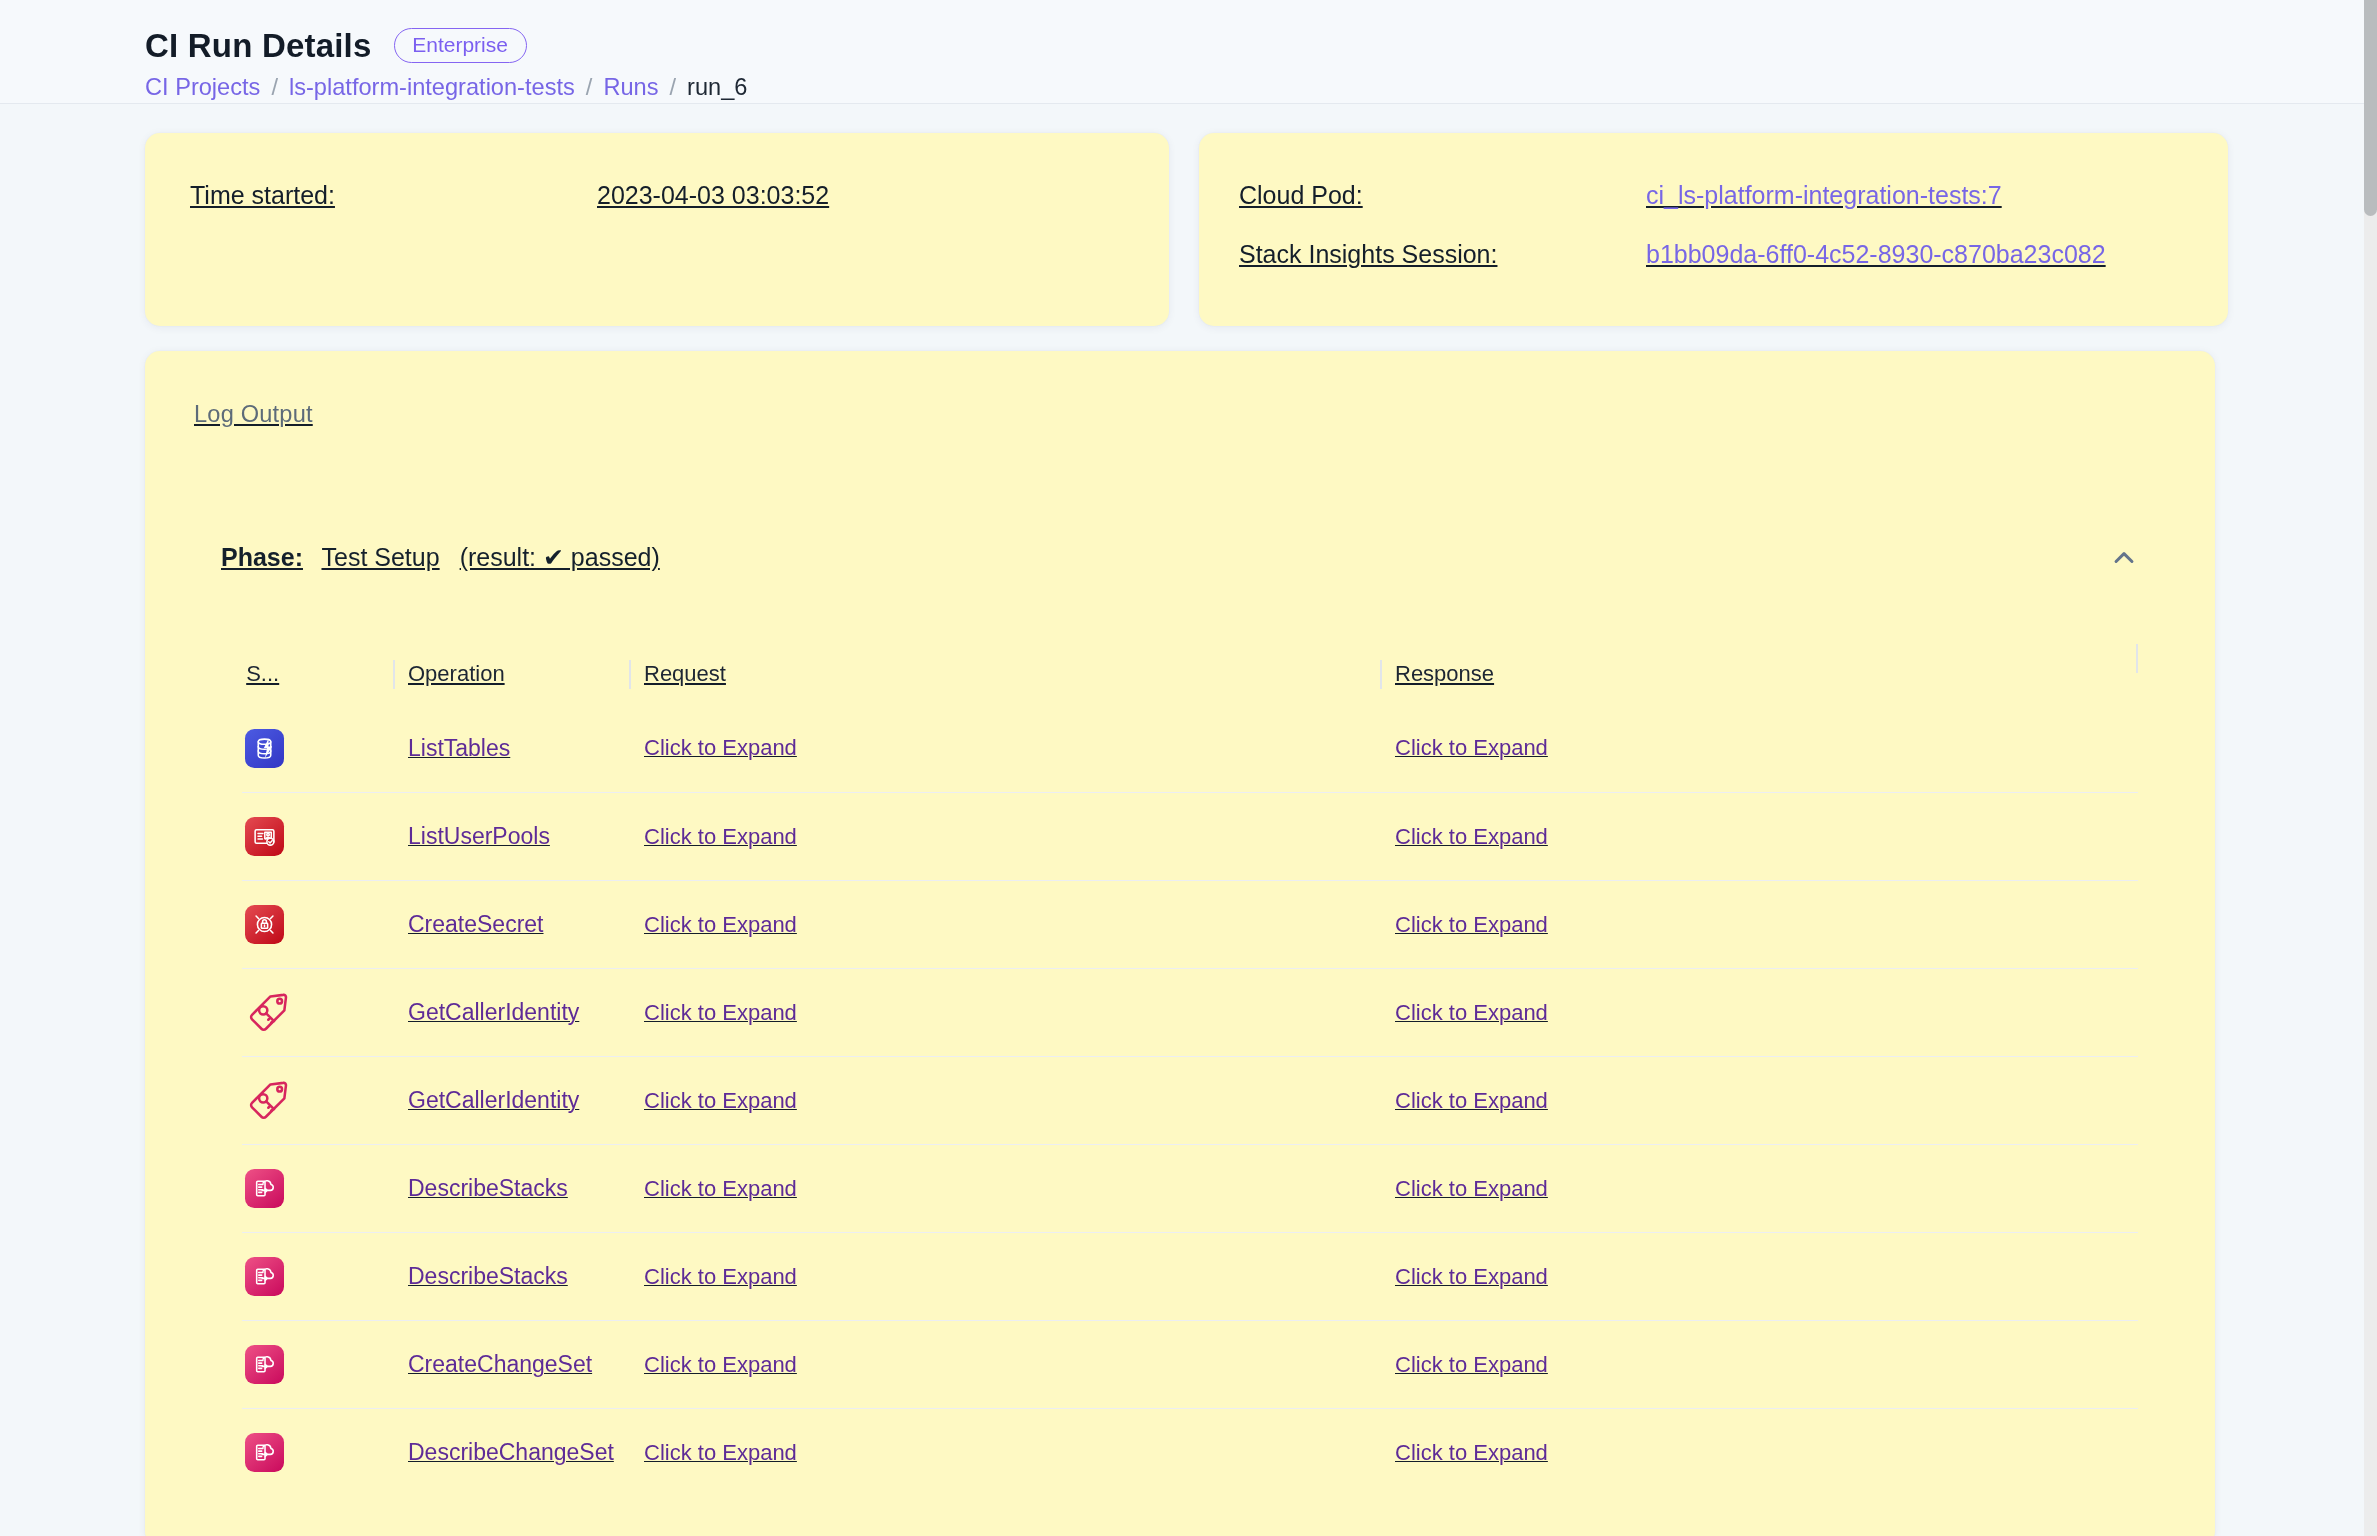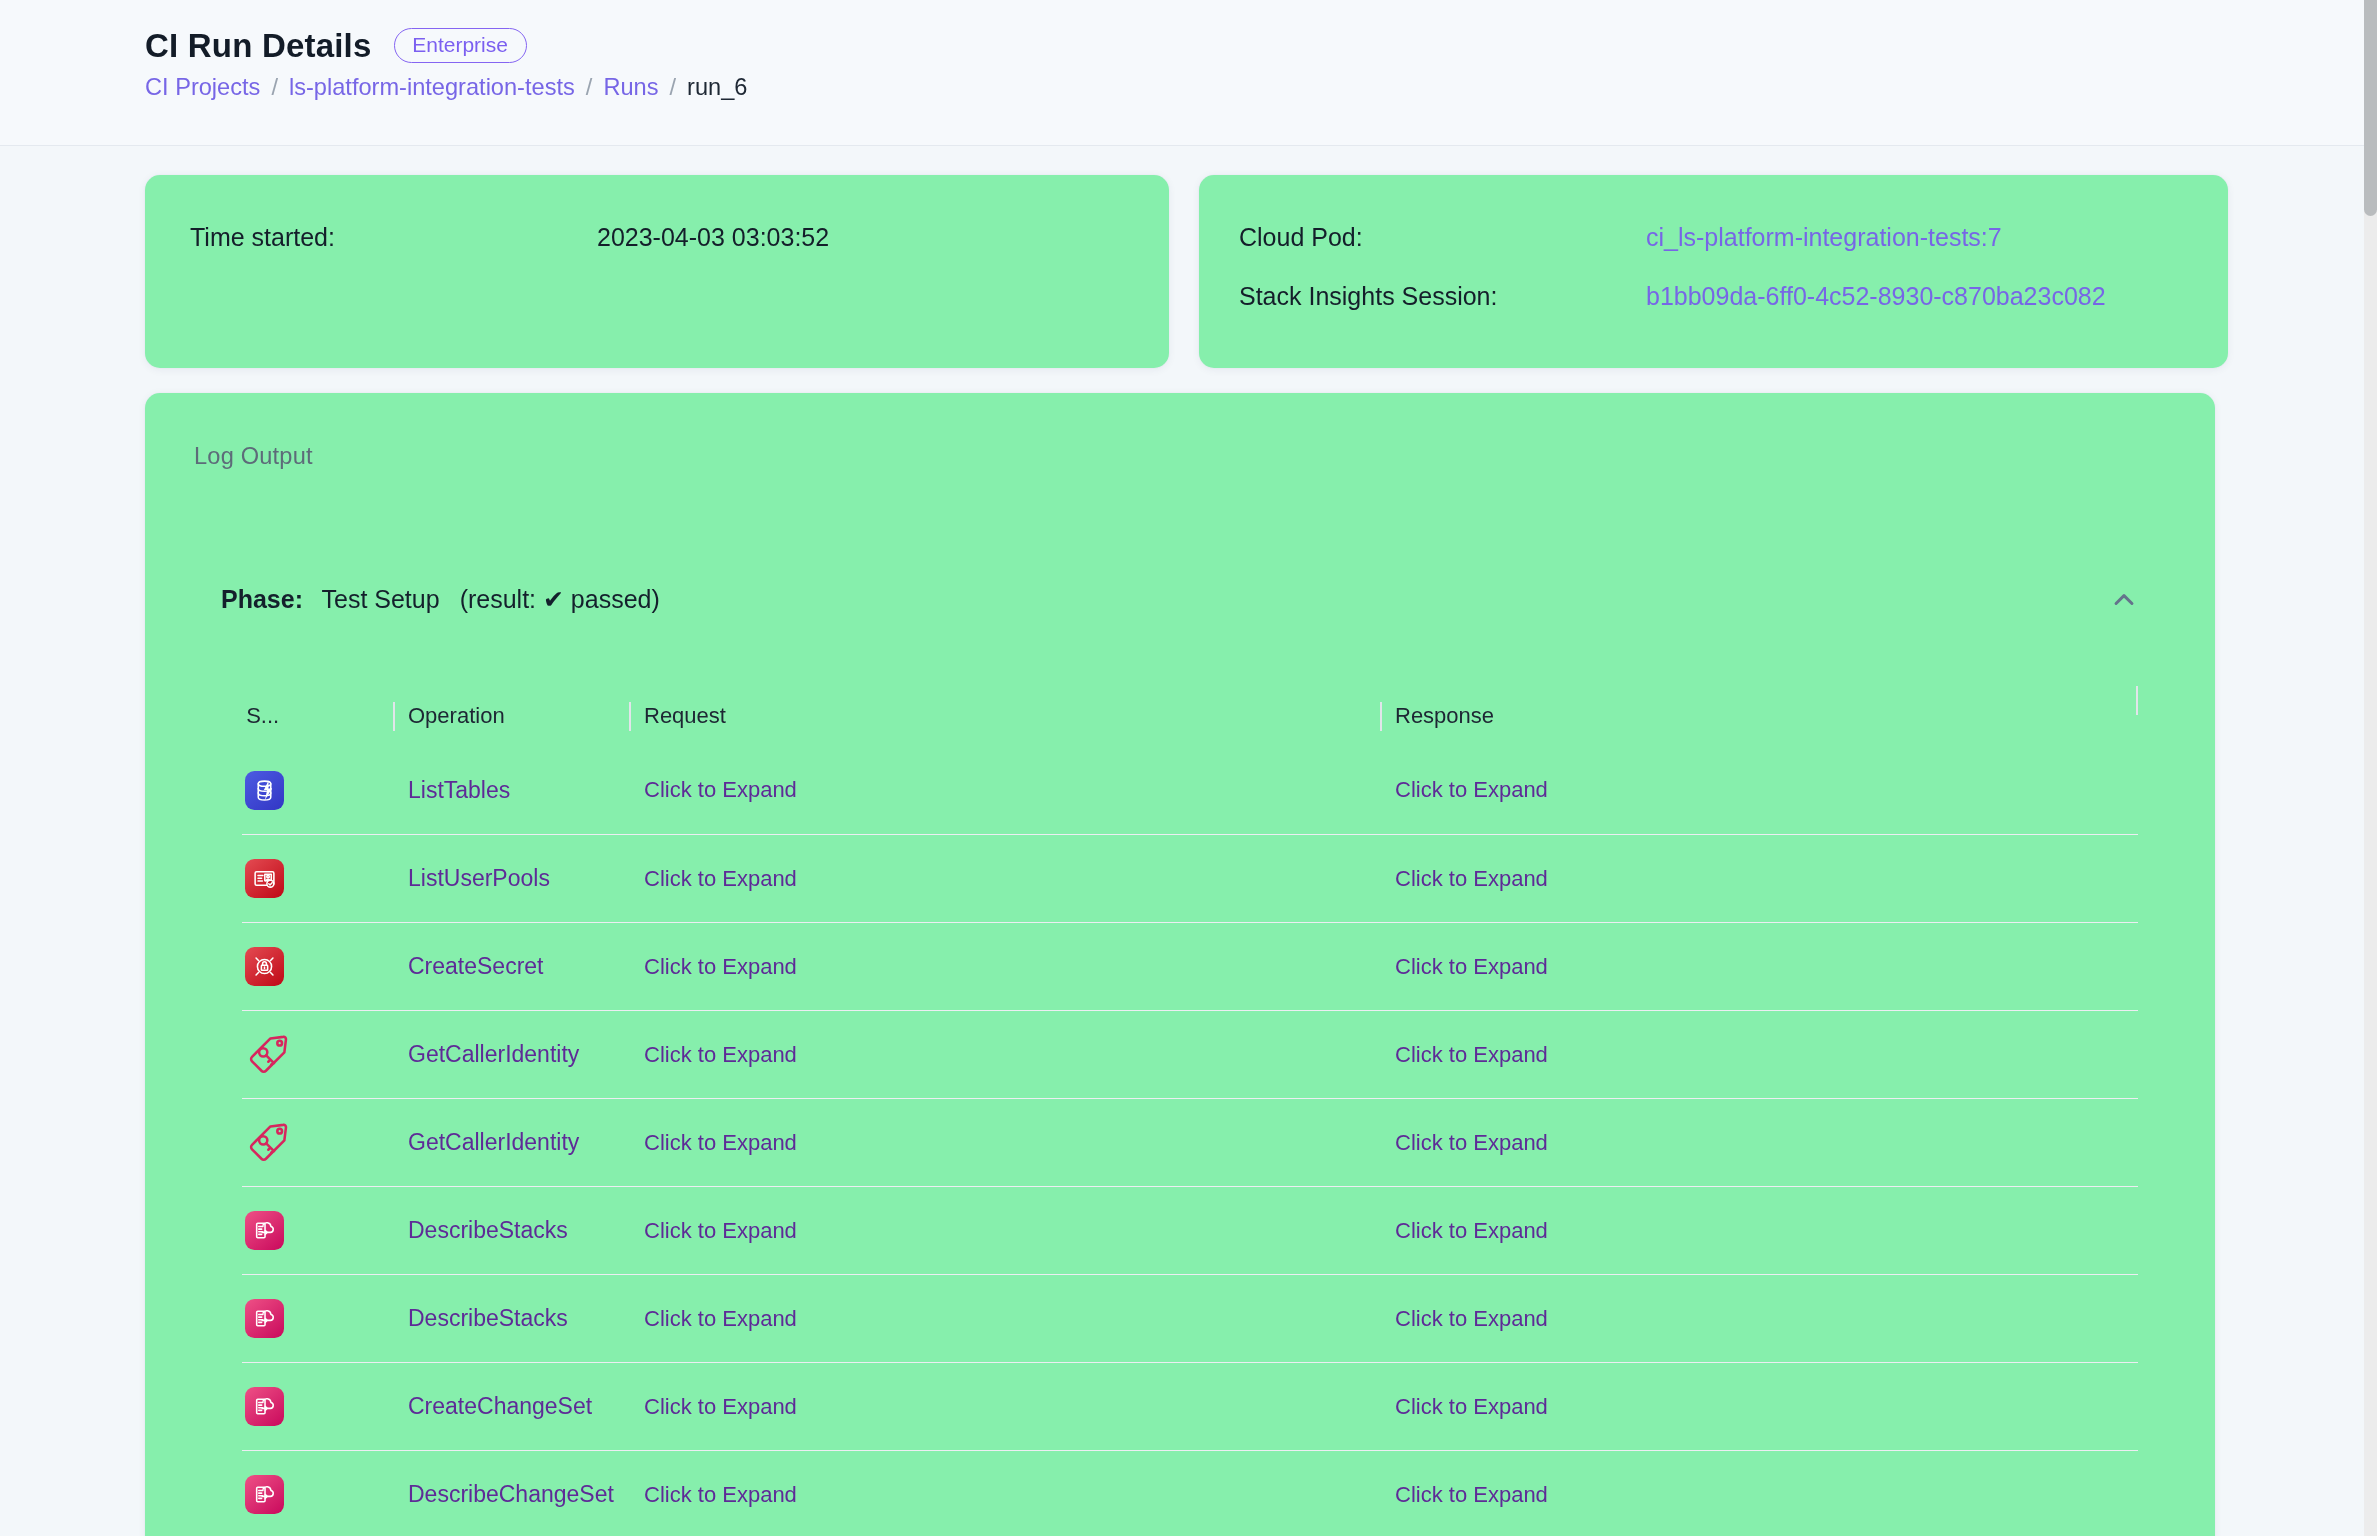--- a/index.html
+++ b/index.html
@@ -8,21 +8,21 @@
     font-family:"Liberation Sans", sans-serif;
     background:#f3f7fa;
     color:#141e2a;
     overflow:hidden;
     position:relative;
   }
   .viewport { position:relative; width:2377px; height:1536px; overflow:hidden; }
 
   
   .page-header {
-    height:146px;
+    height:104px;
     background:#f6f9fc;
     border-bottom:1.7px solid #e4e9ef;
     padding:23.6px 0 0 145px;
   }
   .title-row { display:flex; align-items:center; }
   .page-title { font-size:33px; font-weight:600; color:#131c28; line-height:44px; letter-spacing:0.2px; }
   .badge {
     margin-left:22px;
     font-size:21px;
     color:#7b5ff0;
@@ -33,23 +33,24 @@
     background:transparent;
   }
   .breadcrumb { margin-top:5px; font-size:23.6px; line-height:29px; display:flex; align-items:center; }
   .breadcrumb a { color:#7766e6; text-decoration:none; cursor:pointer; }
   .breadcrumb .sep { color:#9aa4b0; margin:0 11px; }
   .breadcrumb .current { color:#1e2834; }
 
   
   .cards-row { display:flex; margin:29.4px 149px 0 145px; gap:30px; }
   .card {
-    background:#86efac;
+    background:#fef9c3;
     border-radius:15px;
     box-shadow:0 1.7px 8.4px rgba(20,40,80,.06), 0 0 0 0.8px rgba(20,40,80,.02);
+    text-decoration:underline;
   }
   .info-card { height:193px; padding:44px 44px 0 45px; }
   .info-card.left { width:1024px; }
   .info-card.right { flex:1; padding-left:40px; }
   .info-row { display:flex; align-items:center; height:37px; margin-bottom:22px; font-size:25px; }
   .ilabel { width:407px; flex:none; color:#141e2a; }
   .ivalue { color:#141e2a; }
   a.ivalue { color:#7766e6; text-decoration:none; cursor:pointer; }
 
   

